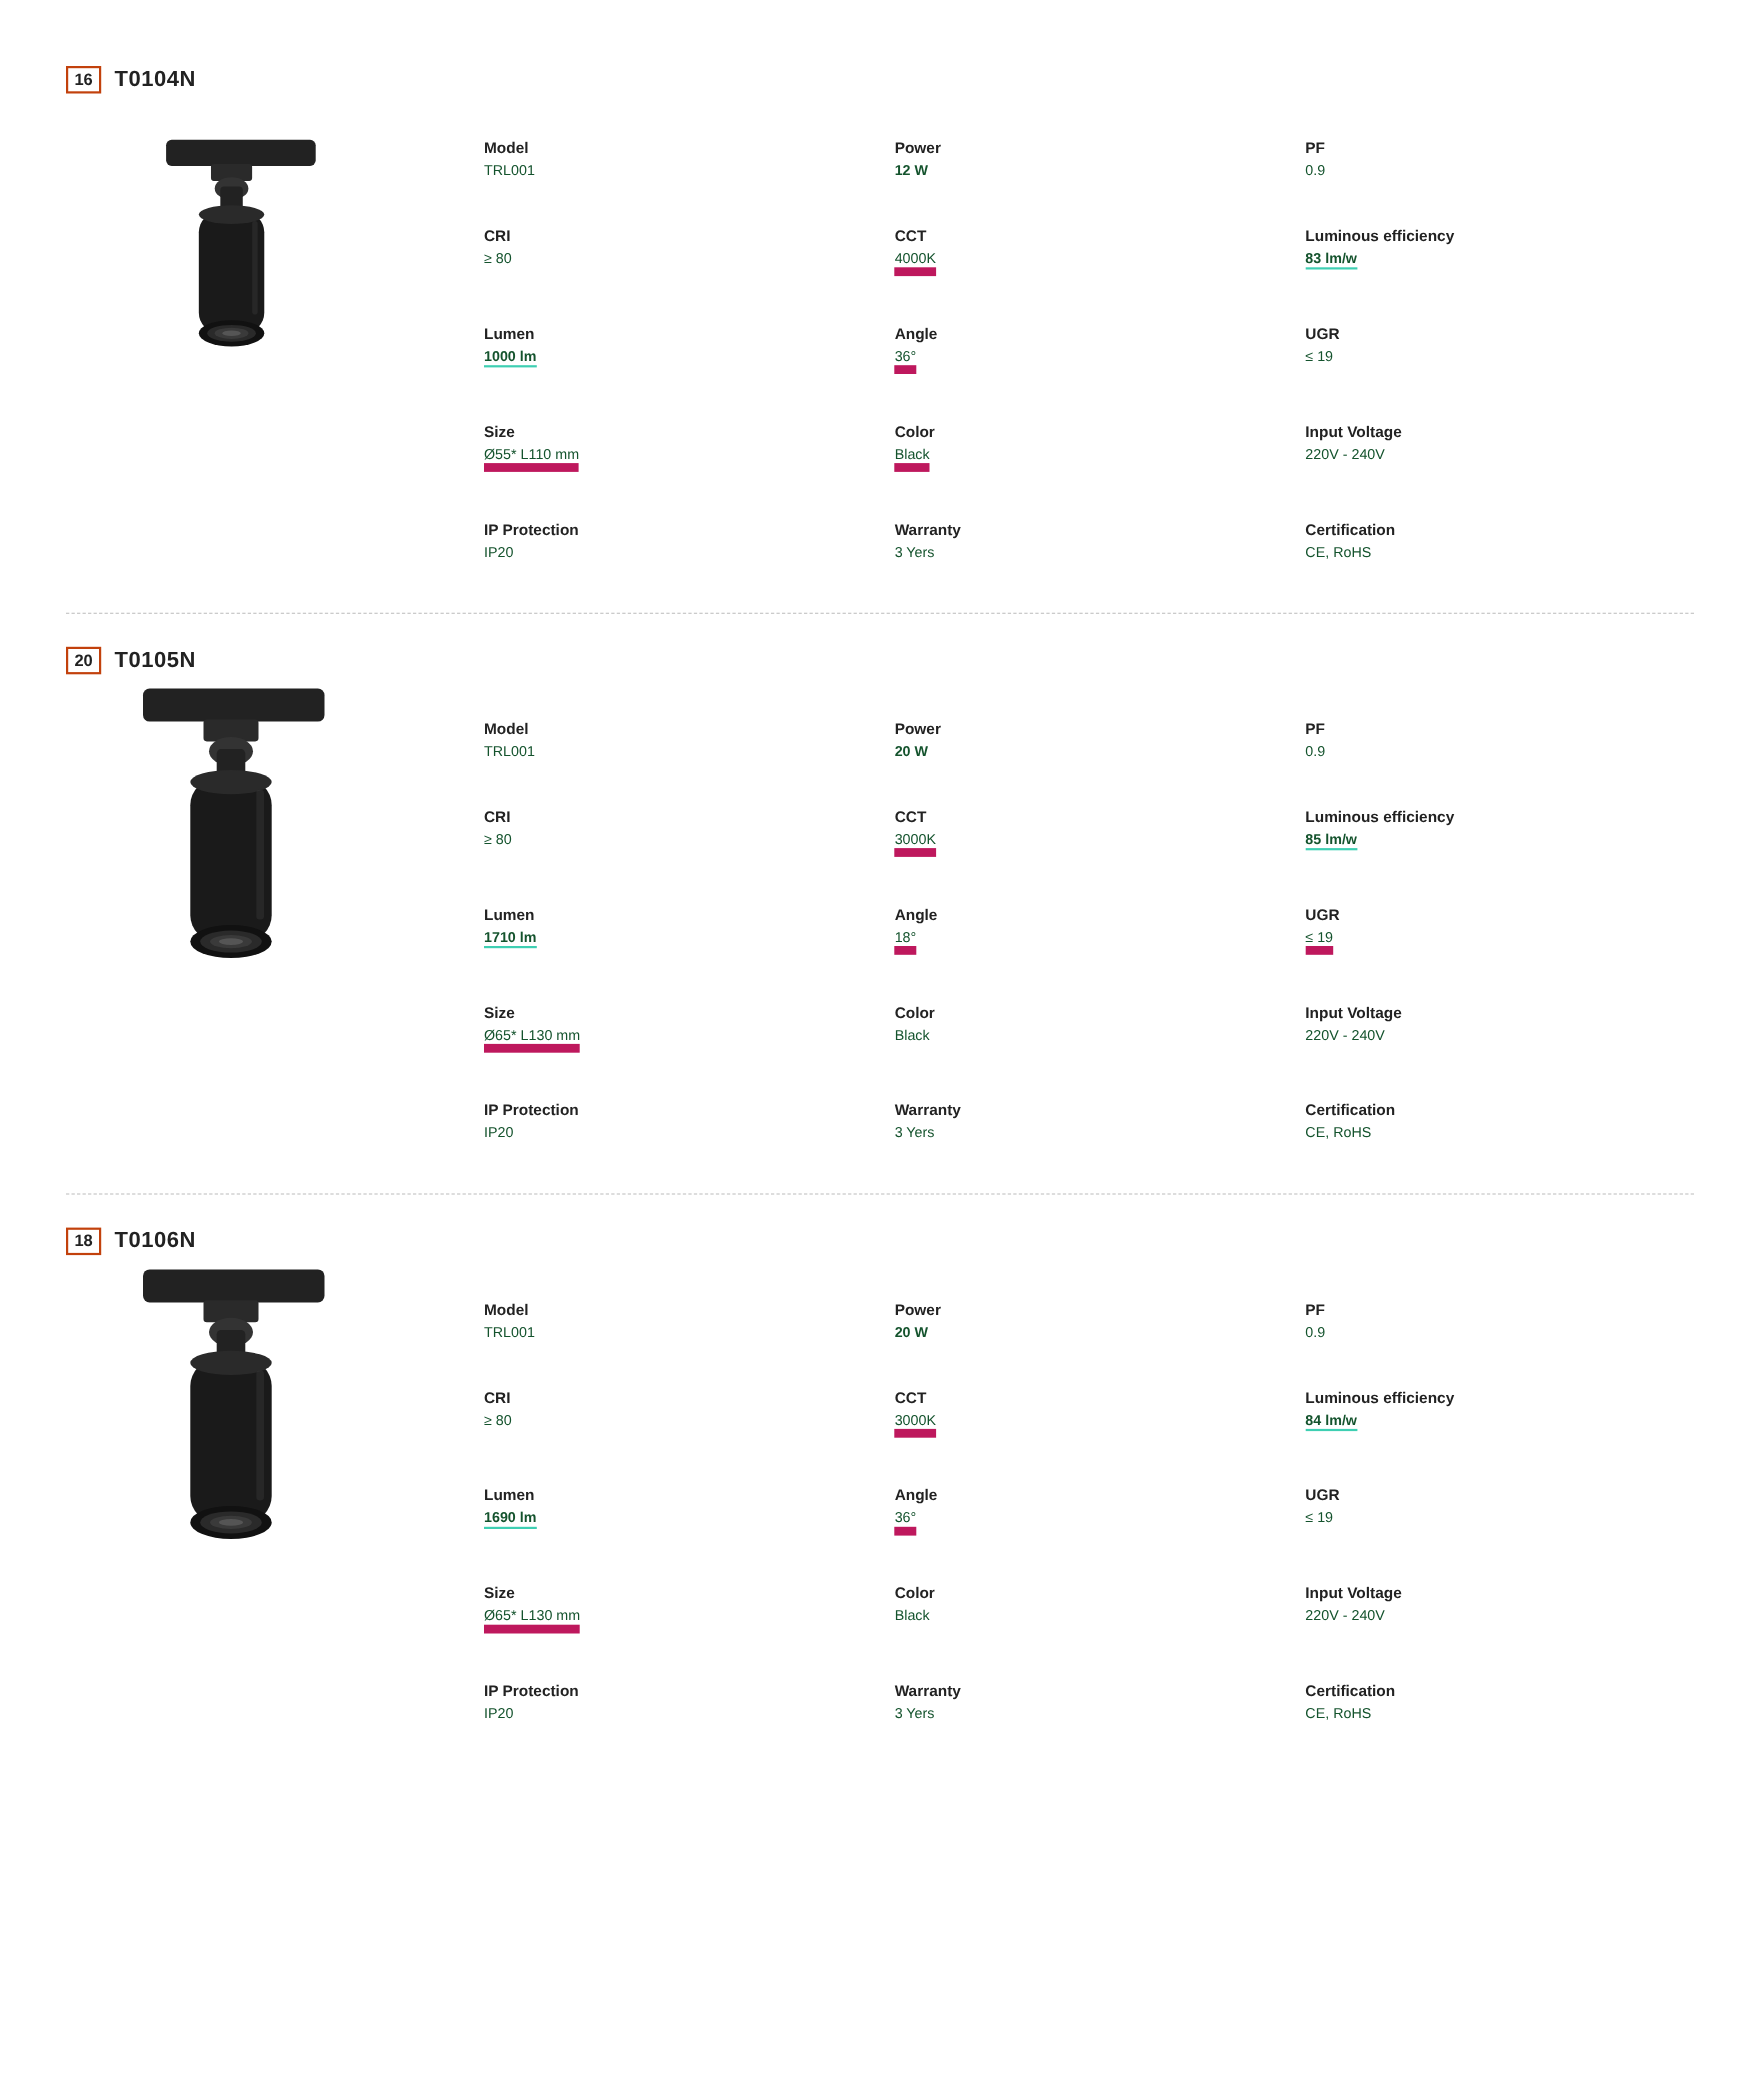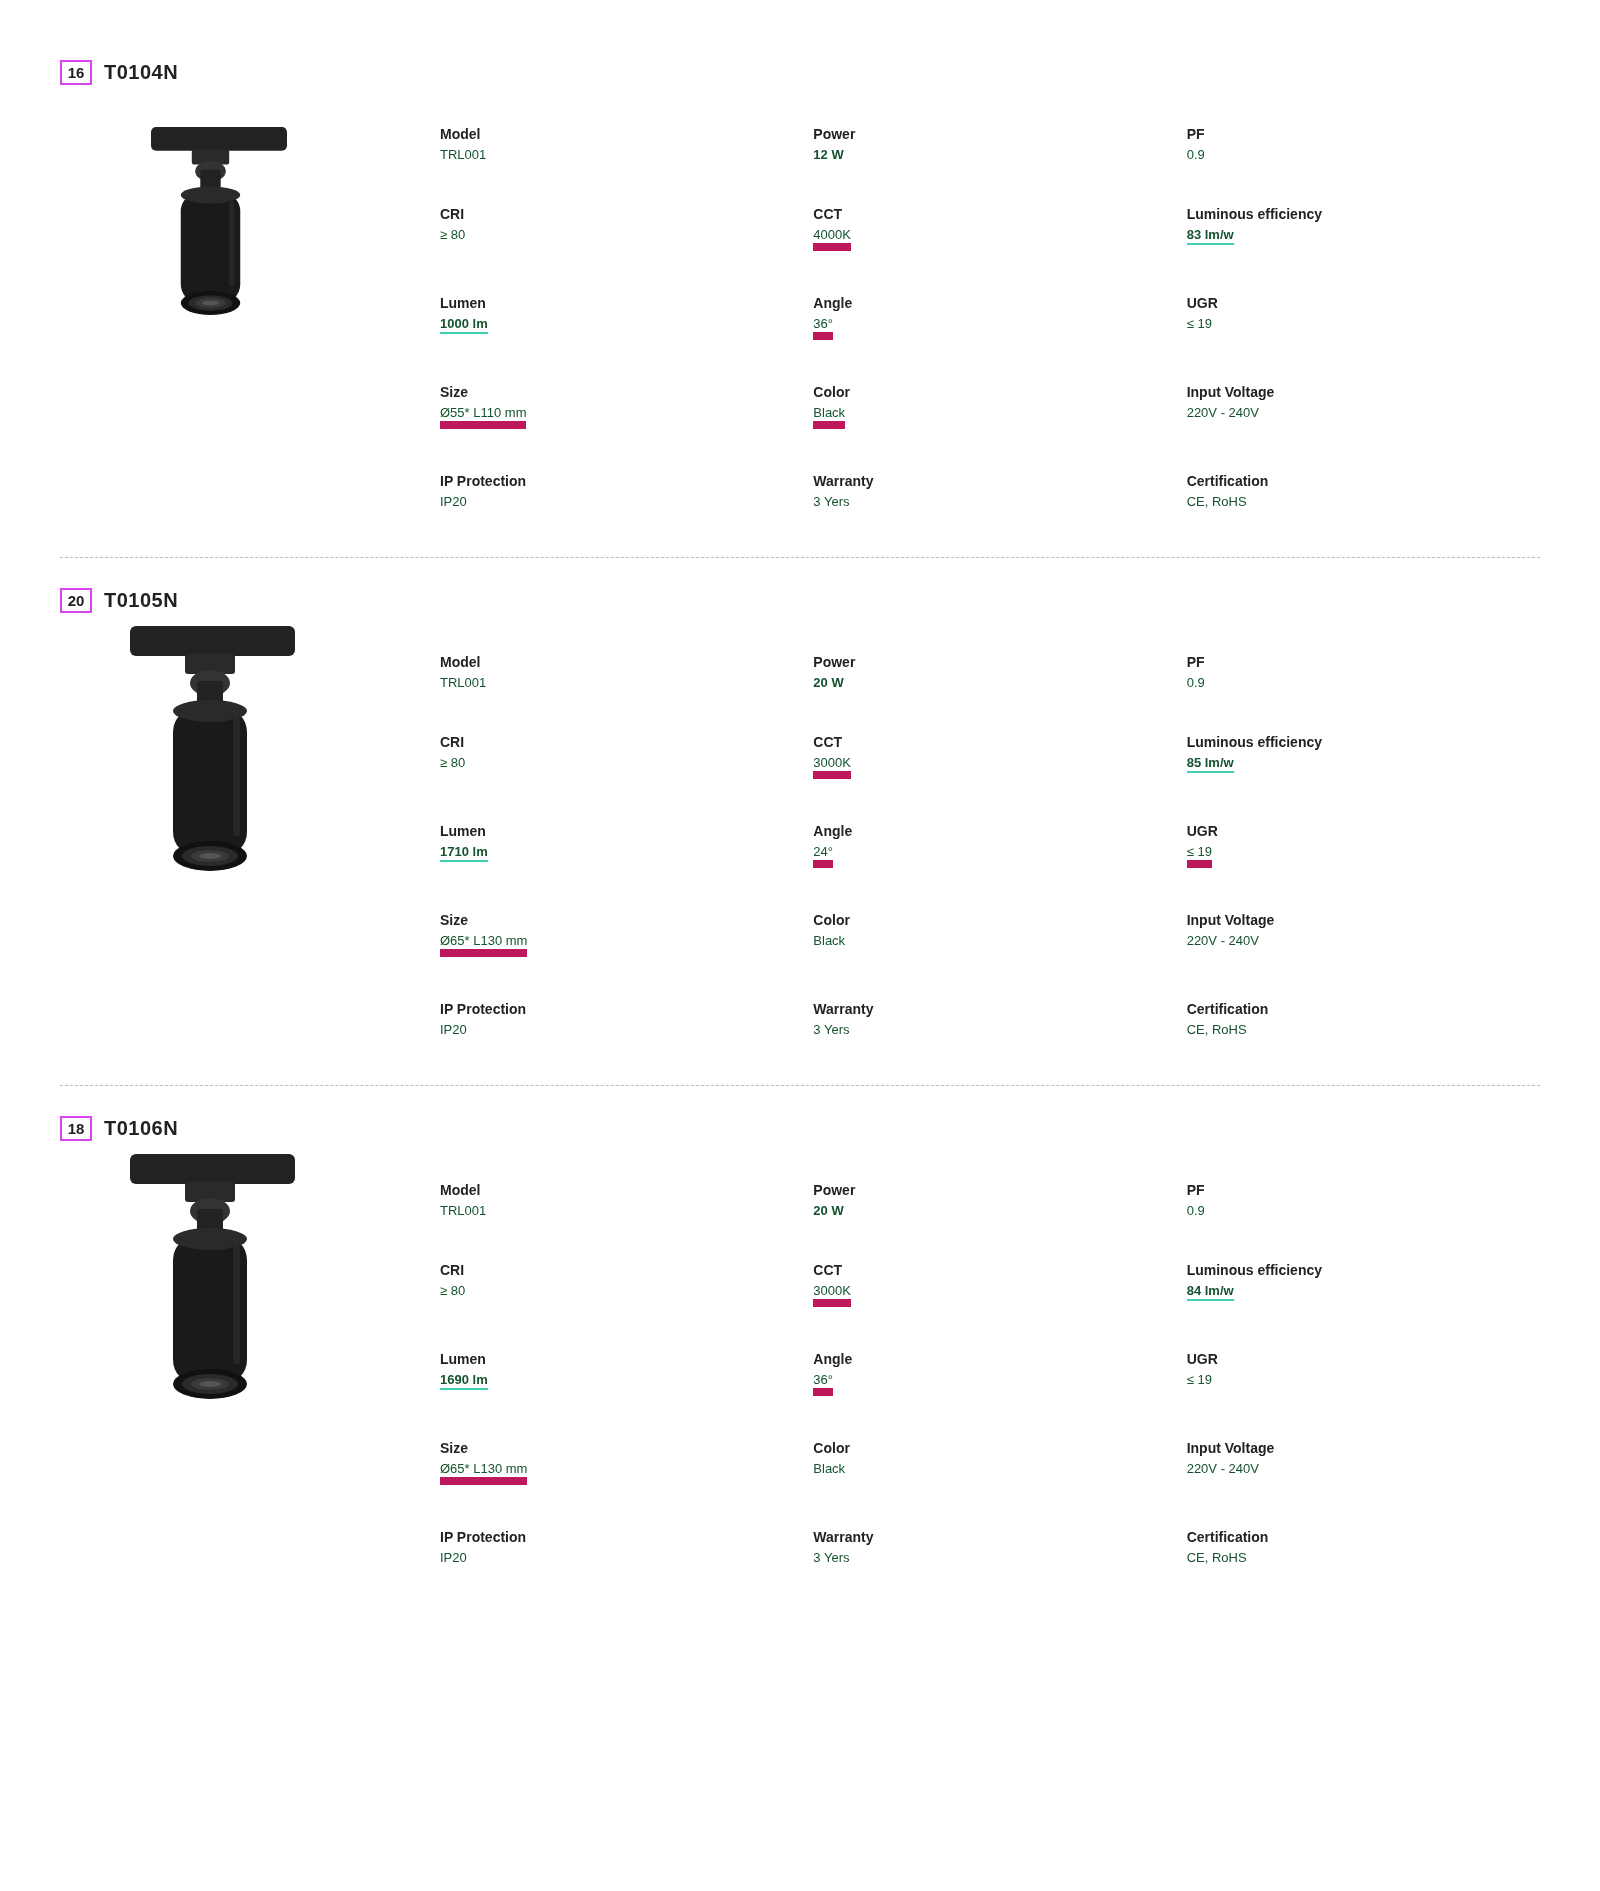--- a/index.html
+++ b/index.html
@@ -24,21 +24,21 @@
     .product-section:last-child {
       border-bottom: none;
     }
     .product-header {
       display: flex;
       align-items: center;
       gap: 12px;
       margin-bottom: 10px;
     }
     .product-number {
-      border: 2px solid #d946ef;
+      border: 2px solid #c2410c;
       padding: 2px 4px;
       font-size: 15px;
       font-weight: bold;
       display: inline-block;
       min-width: 32px;
       text-align: center;
     }
     .product-name {
       font-size: 20px;
       font-weight: bold;
@@ -178,21 +178,21 @@
           </div>
         </div>
         <div class="specs-col">
           <div class="spec-item"><div class="spec-label">Model</div><span class="spec-value">TRL001</span></div>
           <div class="spec-item"><div class="spec-label">Power</div><span class="spec-value bold">20 W</span></div>
           <div class="spec-item"><div class="spec-label">PF</div><span class="spec-value">0.9</span></div>
           <div class="spec-item"><div class="spec-label">CRI</div><span class="spec-value">≥ 80</span></div>
           <div class="spec-item"><div class="spec-label">CCT</div><span class="spec-value underline-green">3000K</span></div>
           <div class="spec-item"><div class="spec-label">Luminous efficiency</div><span class="spec-value bold-underline">85 lm/w</span></div>
           <div class="spec-item"><div class="spec-label">Lumen</div><span class="spec-value bold-underline">1710 lm</span></div>
-          <div class="spec-item"><div class="spec-label">Angle</div><span class="spec-value underline-green">24°</span></div>
+          <div class="spec-item"><div class="spec-label">Angle</div><span class="spec-value underline-green">18°</span></div>
           <div class="spec-item"><div class="spec-label">UGR</div><span class="spec-value underline-green">≤ 19</span></div>
           <div class="spec-item"><div class="spec-label">Size</div><span class="spec-value underline-green">Ø65* L130 mm</span></div>
           <div class="spec-item"><div class="spec-label">Color</div><span class="spec-value">Black</span></div>
           <div class="spec-item"><div class="spec-label">Input Voltage</div><span class="spec-value">220V - 240V</span></div>
           <div class="spec-item"><div class="spec-label">IP Protection</div><span class="spec-value">IP20</span></div>
           <div class="spec-item"><div class="spec-label">Warranty</div><span class="spec-value">3 Yers</span></div>
           <div class="spec-item"><div class="spec-label">Certification</div><span class="spec-value">CE, RoHS</span></div>
         </div>
       </div>
       <div class="product-section">

